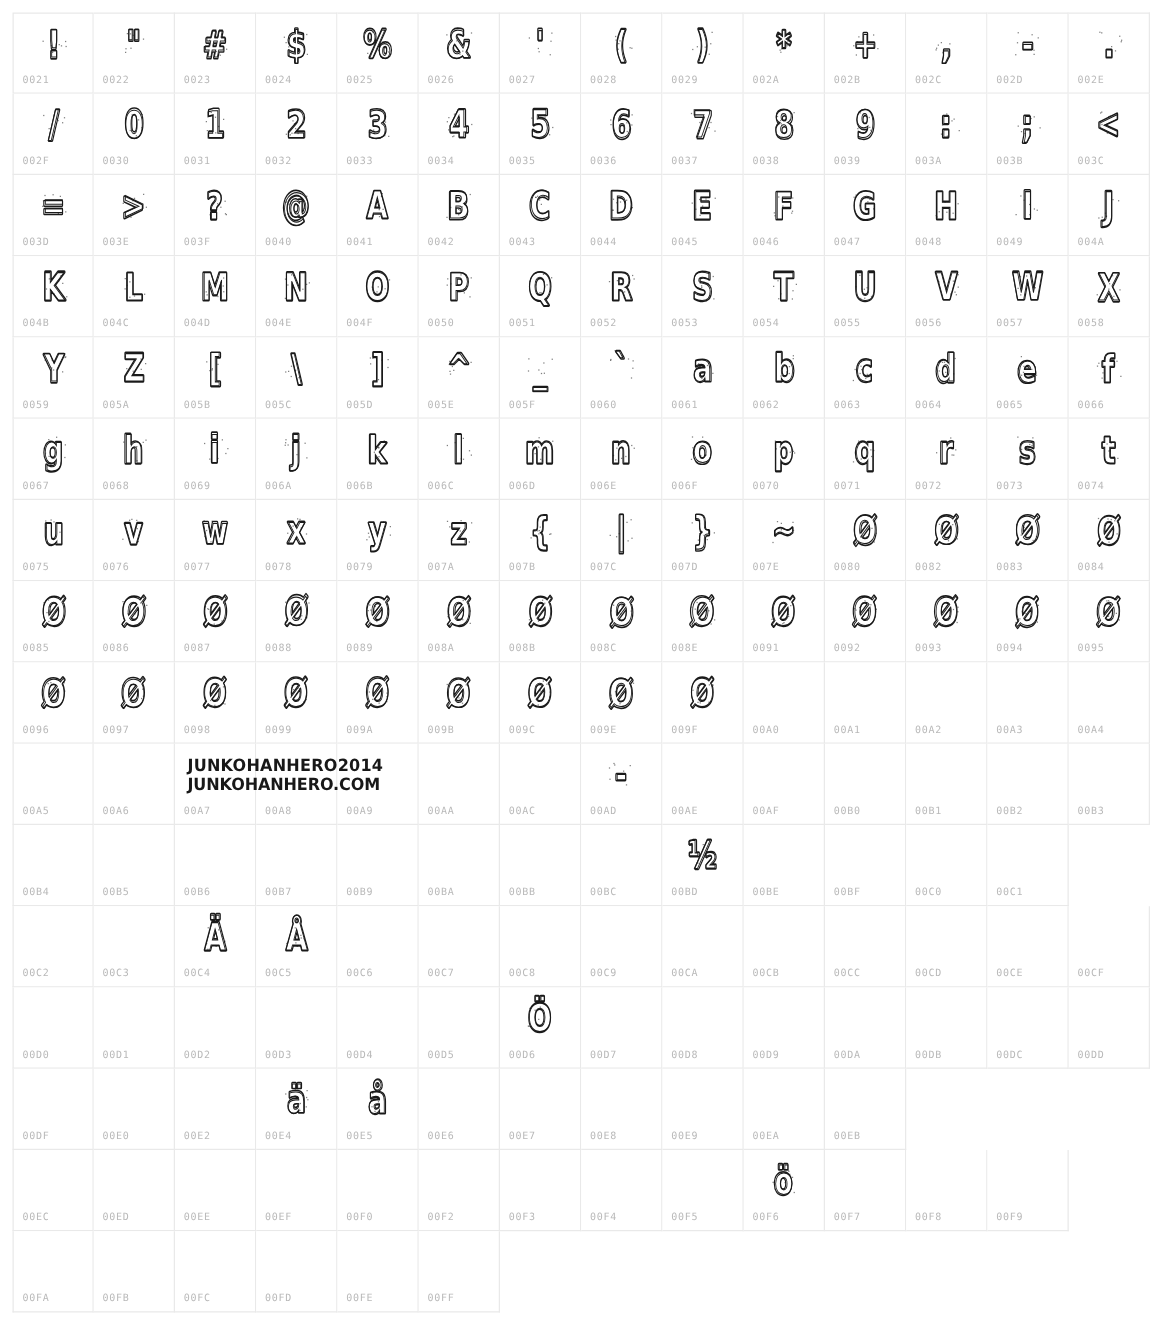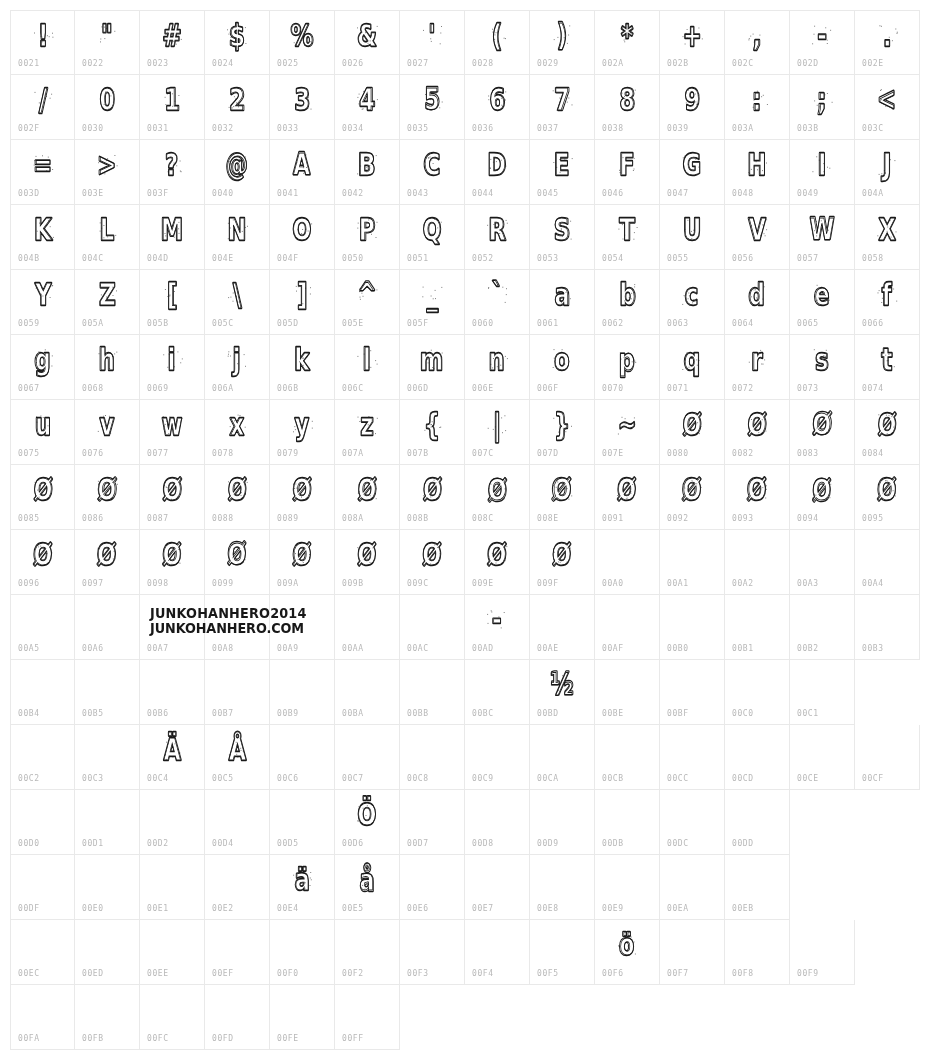--- a/index.html
+++ b/index.html
@@ -2544,20 +2544,24 @@
       <div class="cmap-cell">
         <div class="glyph-box"></div>
         <div class="cmap-code">00D1</div>
       </div>
       <div class="cmap-cell">
         <div class="glyph-box"></div>
         <div class="cmap-code">00D2</div>
       </div>
       <div class="cmap-cell">
         <div class="glyph-box"></div>
+        <div class="cmap-code">00D3</div>
+      </div>
+      <div class="cmap-cell">
+        <div class="glyph-box"></div>
         <div class="cmap-code">00D4</div>
       </div>
       <div class="cmap-cell">
         <div class="glyph-box"></div>
         <div class="cmap-code">00D5</div>
       </div>
       <div class="cmap-cell">
         <div class="glyph-box">
           <svg width="46" height="40" viewBox="0 0 46 40">
             <g>
@@ -2582,43 +2586,43 @@
       <div class="cmap-cell">
         <div class="glyph-box"></div>
         <div class="cmap-code">00D8</div>
       </div>
       <div class="cmap-cell">
         <div class="glyph-box"></div>
         <div class="cmap-code">00D9</div>
       </div>
       <div class="cmap-cell">
         <div class="glyph-box"></div>
+        <div class="cmap-code">00DA</div>
+      </div>
+      <div class="cmap-cell">
+        <div class="glyph-box"></div>
         <div class="cmap-code">00DB</div>
       </div>
       <div class="cmap-cell">
         <div class="glyph-box"></div>
         <div class="cmap-code">00DC</div>
       </div>
       <div class="cmap-cell">
         <div class="glyph-box"></div>
         <div class="cmap-code">00DD</div>
       </div>
     </div>
     <div class="cmap-row">
       <div class="cmap-cell">
         <div class="glyph-box"></div>
         <div class="cmap-code">00DF</div>
       </div>
       <div class="cmap-cell">
         <div class="glyph-box"></div>
         <div class="cmap-code">00E0</div>
-      </div>
-      <div class="cmap-cell">
-        <div class="glyph-box"></div>
-        <div class="cmap-code">00E1</div>
       </div>
       <div class="cmap-cell">
         <div class="glyph-box"></div>
         <div class="cmap-code">00E2</div>
       </div>
       <div class="cmap-cell">
         <div class="glyph-box">
           <svg width="46" height="40" viewBox="0 0 46 40">
             <g>
               <text x="23" y="31" text-anchor="middle" font-family="&quot;DejaVu Sans&quot;, sans-serif" font-weight="bold" font-size="30" fill="#ffffff" stroke="#1a1a1a" stroke-width="2.6" stroke-linejoin="round" paint-order="stroke" transform="translate(0.16,-0.48) scale(0.736,0.990)" transform-origin="23 31">ä</text>

